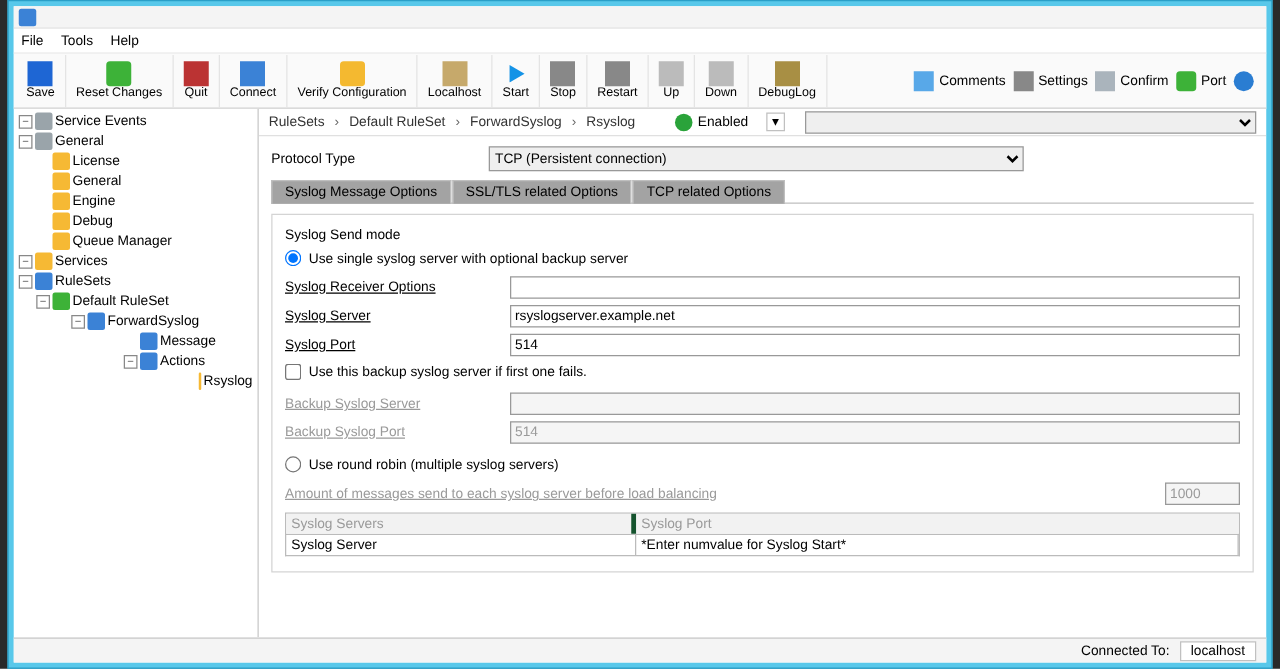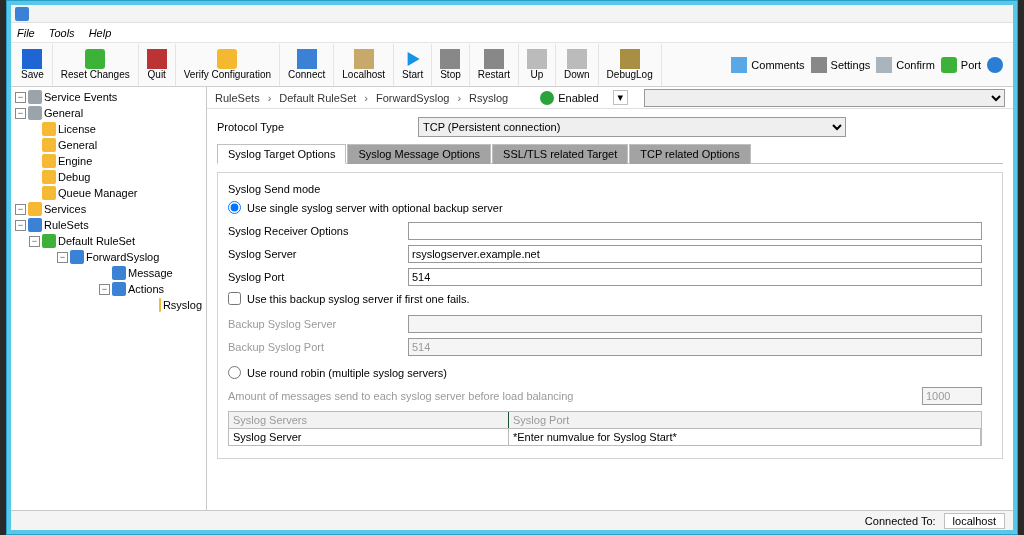--- a/index.html
+++ b/index.html
@@ -5,21 +5,21 @@
 * { box-sizing: border-box; margin: 0; padding: 0; }
 body { font-family: "Segoe UI", Tahoma, Arial, sans-serif; font-size: 11px; color: #000; background: #2a2a2a; width: 1024px; height: 535px; overflow: hidden; }
 
 .window-frame { position: absolute; top: 0; left: 6px; right: 6px; bottom: 0; background: #58c8ea; border: 1px solid #2a9fc8; }
 .window-inner { position: absolute; top: 4px; left: 4px; right: 4px; bottom: 4px; background: #fff; display: flex; flex-direction: column; }
 
 .title-bar { height: 18px; display: flex; align-items: center; padding: 0 4px; background: #f4f4f4; border-bottom: 1px solid #e0e0e0; }
 .title-bar .icon { width: 14px; height: 14px; margin-right: 6px; }
 
 .menu-bar { height: 20px; display: flex; align-items: center; padding: 0 6px; gap: 14px; border-bottom: 1px solid #e6e6e6; background: #fff; }
-.menu-bar span { cursor: default; font-style: italic; }
+.menu-bar span { cursor: default; }
 
 .toolbar { height: 44px; display: flex; align-items: center; border-bottom: 1px solid #d0d0d0; background: #fafafa; padding: 0 2px; gap: 0; }
 .tb-btn { display: flex; flex-direction: column; align-items: center; justify-content: center; padding: 2px 8px; height: 42px; border-right: 1px solid #e4e4e4; cursor: pointer; }
 .tb-btn:last-child { border-right: none; }
 .tb-btn .ico { width: 20px; height: 20px; margin-bottom: 1px; }
 .tb-btn .lbl { font-size: 10px; white-space: nowrap; line-height: 1; }
 .tb-right { display:flex;align-items:center;gap:6px;padding-right:8px; }
 .tb-right .item { display:flex;align-items:center;gap:4px;cursor:pointer; }
 .tb-right .ico { width:16px;height:16px; }
 
@@ -42,46 +42,46 @@
 .breadcrumb .crumb { color:#333; }
 .breadcrumb .sep { color:#666; }
 .breadcrumb .enabled { display:inline-flex;align-items:center;gap:4px;margin-left:24px; }
 .breadcrumb .drop { border:1px solid #c0c0c0; padding:0 4px; margin-left:6px; }
 .breadcrumb .name-select { flex:1; margin-left:8px; }
 .breadcrumb select { width:100%; height:18px; border:1px solid #999; font-size:11px; }
 
 .pane { flex:1; overflow:auto; padding:8px 10px 4px 10px; }
 
 .protocol-row { display:flex; align-items:center; margin-bottom:6px; }
-.protocol-row .lbl { width:201px; }
+.protocol-row .lbl { width:174px; }
 .protocol-row select { width:428px; height:20px; border:1px solid #999; font-size:11px; }
 
 .tabs { display:flex; border-bottom:1px solid #bfbfbf; margin-bottom:8px; }
 .tab { padding:3px 10px; border:1px solid #bfbfbf; border-bottom:none; background:#a3a3a3; margin-right:1px; cursor:pointer; position:relative; top:1px; }
 .tab.active { background:#fff; border-bottom:1px solid #fff; }
 
-.group { border:1px solid #d4d4d4; padding:10px 20px 12px 10px; margin-bottom:10px; }
+.group { border:1px solid #d4d4d4; padding:10px 10px 12px 10px; margin-bottom:10px; }
 .group-title { margin-bottom:6px; }
 
 .radio-row { display:flex;align-items:center;gap:6px;margin-bottom:8px; }
 input[type=radio],input[type=checkbox] { margin:0; }
 
 .form-row { display:flex; align-items:center; margin-bottom:5px; }
-.form-row .flbl { width:180px; }
+.form-row .flbl { width:180px;text-decoration:underline; }
 .form-row input[type=text] { flex:1; height:18px; border:1px solid #999; padding:0 3px; font-size:11px; }
 .form-row.disabled .flbl { color:#9a9a9a; }
 .form-row.disabled input { background:#f5f5f5; color:#9a9a9a; }
 
 .check-row { display:flex;align-items:center;gap:6px;margin:6px 0 10px 0; }
 
 .inline-num input { width:60px; height:18px; border:1px solid #999; padding:0 3px; font-size:11px; margin-left:6px; }
 .greytxt { color:#9a9a9a; }
 
 .grid-head { display:flex;border:1px solid #bbb; }
-.grid-head .col { padding:2px 4px;border-right:1px solid #14532d;background:#f2f2f2; }
+.grid-head .col { padding:2px 4px;border-right:4px solid #14532d;background:#f2f2f2; }
 .grid-head .col:last-child { border-right:none; }
 .grid-head .c1 { width:280px; }
 .grid-head .c2 { flex:1; }
 .grid-row { display:flex;border:1px solid #bbb;border-top:none; }
 .grid-row .col { padding:2px 4px;border-right:1px solid #bbb; }
 .grid-row .c1 { width:280px; }
 .grid-row .c2 { flex:1; font-style:normal; }
 
 .statusbar { height:20px; border-top:1px solid #c8c8c8; display:flex;align-items:center;justify-content:flex-end;padding:0 8px; background:#f4f4f4; font-size:11px; gap:8px; }
 .statusbar .box { border:1px solid #c0c0c0; background:#fff; padding:0 8px; height:16px; line-height:14px; }
@@ -133,26 +133,26 @@
         </div>
       <div class="tb-btn">
           <span class="ico ic-reset"></span>
           <span class="lbl">Reset Changes</span>
         </div>
       <div class="tb-btn">
           <span class="ico ic-quit"></span>
           <span class="lbl">Quit</span>
         </div>
       <div class="tb-btn">
+          <span class="ico ic-connect"></span>
+          <span class="lbl">Connect</span>
+        </div>
+      <div class="tb-btn">
           <span class="ico ic-verify"></span>
           <span class="lbl">Verify Configuration</span>
-        </div>
-      <div class="tb-btn">
-          <span class="ico ic-connect"></span>
-          <span class="lbl">Connect</span>
         </div>
       <div class="tb-btn">
           <span class="ico ic-localhost"></span>
           <span class="lbl">Localhost</span>
         </div>
       <div class="tb-btn">
           <span class="ico ic-start"></span>
           <span class="lbl">Start</span>
         </div>
       <div class="tb-btn">
@@ -331,23 +331,22 @@
         </div>
 
         <div class="pane">
 
           <div class="protocol-row">
             <span class="lbl">Protocol Type</span>
             <select><option>TCP (Persistent connection)</option></select>
           </div>
 
           <div class="tabs">
-            <div class="tab active">Syslog Target Options</div>
             <div class="tab">Syslog Message Options</div>
-            <div class="tab">SSL/TLS related Target</div>
+            <div class="tab">SSL/TLS related Options</div>
             <div class="tab">TCP related Options</div>
           </div>
 
           <div class="group">
             <div class="group-title">Syslog Send mode</div>
 
             <div class="radio-row">
               <input type="radio" checked="" style="">
               <span>Use single syslog server with optional backup server</span>
             </div>

